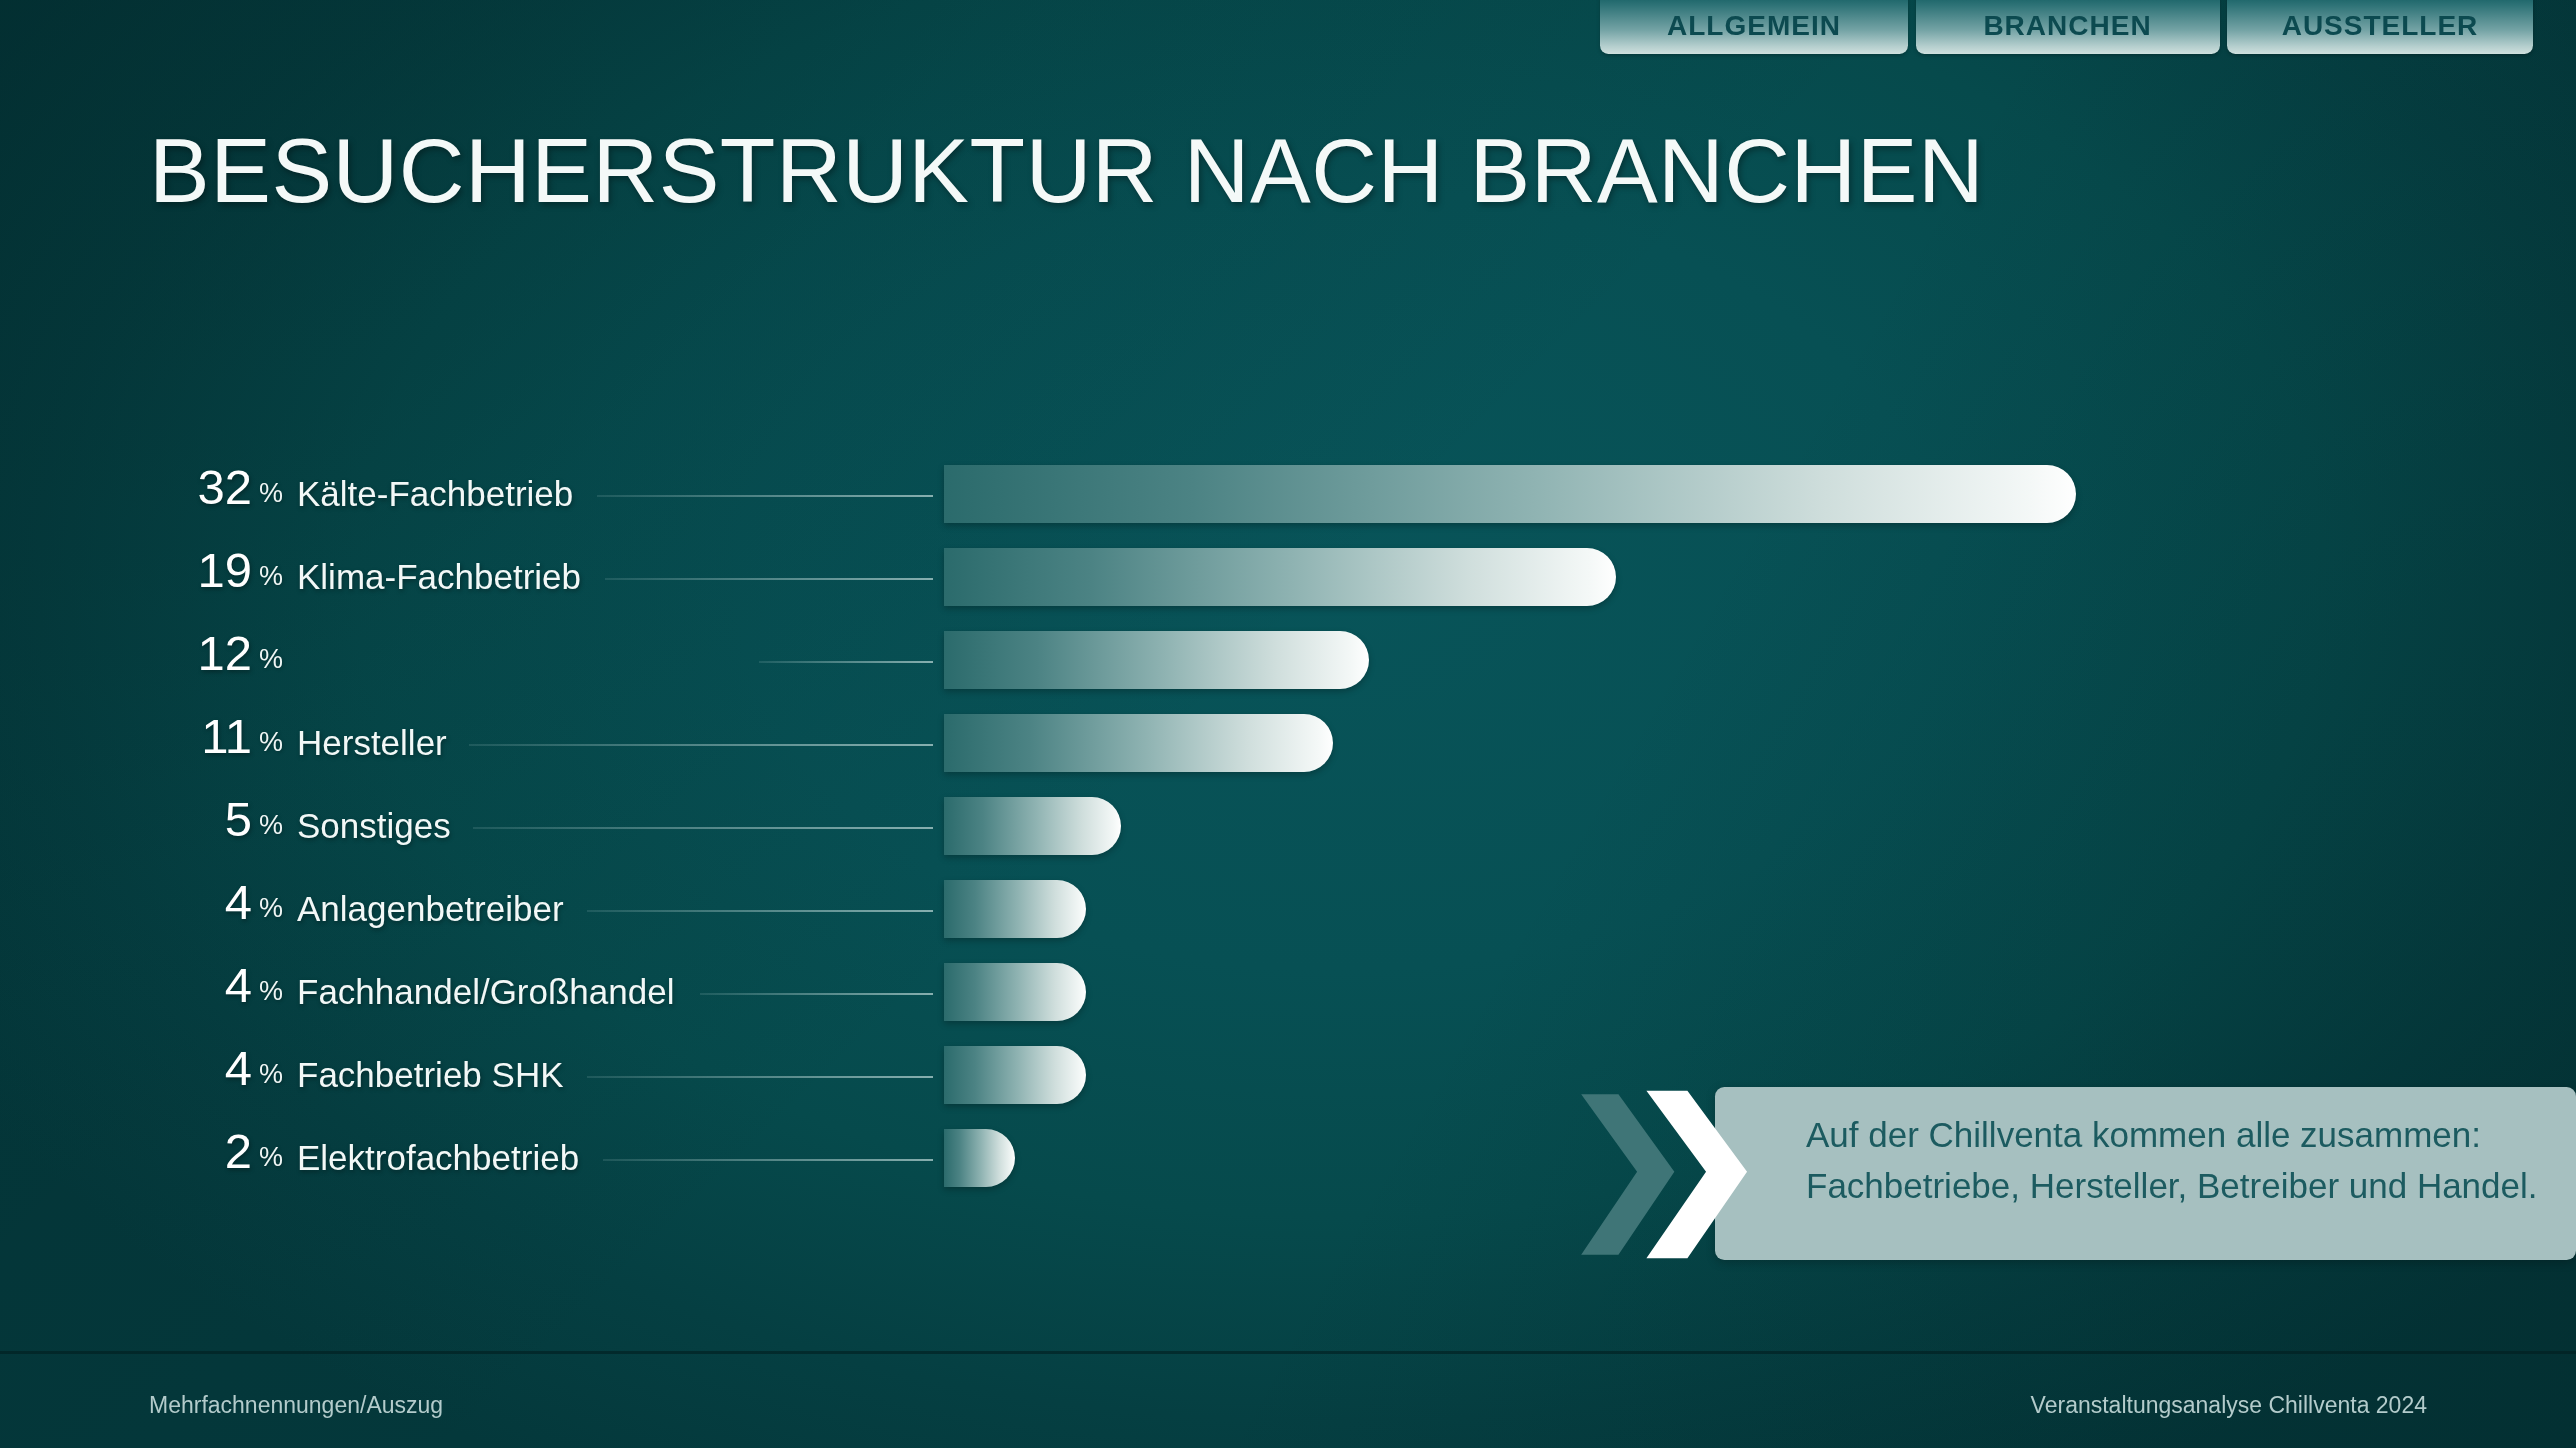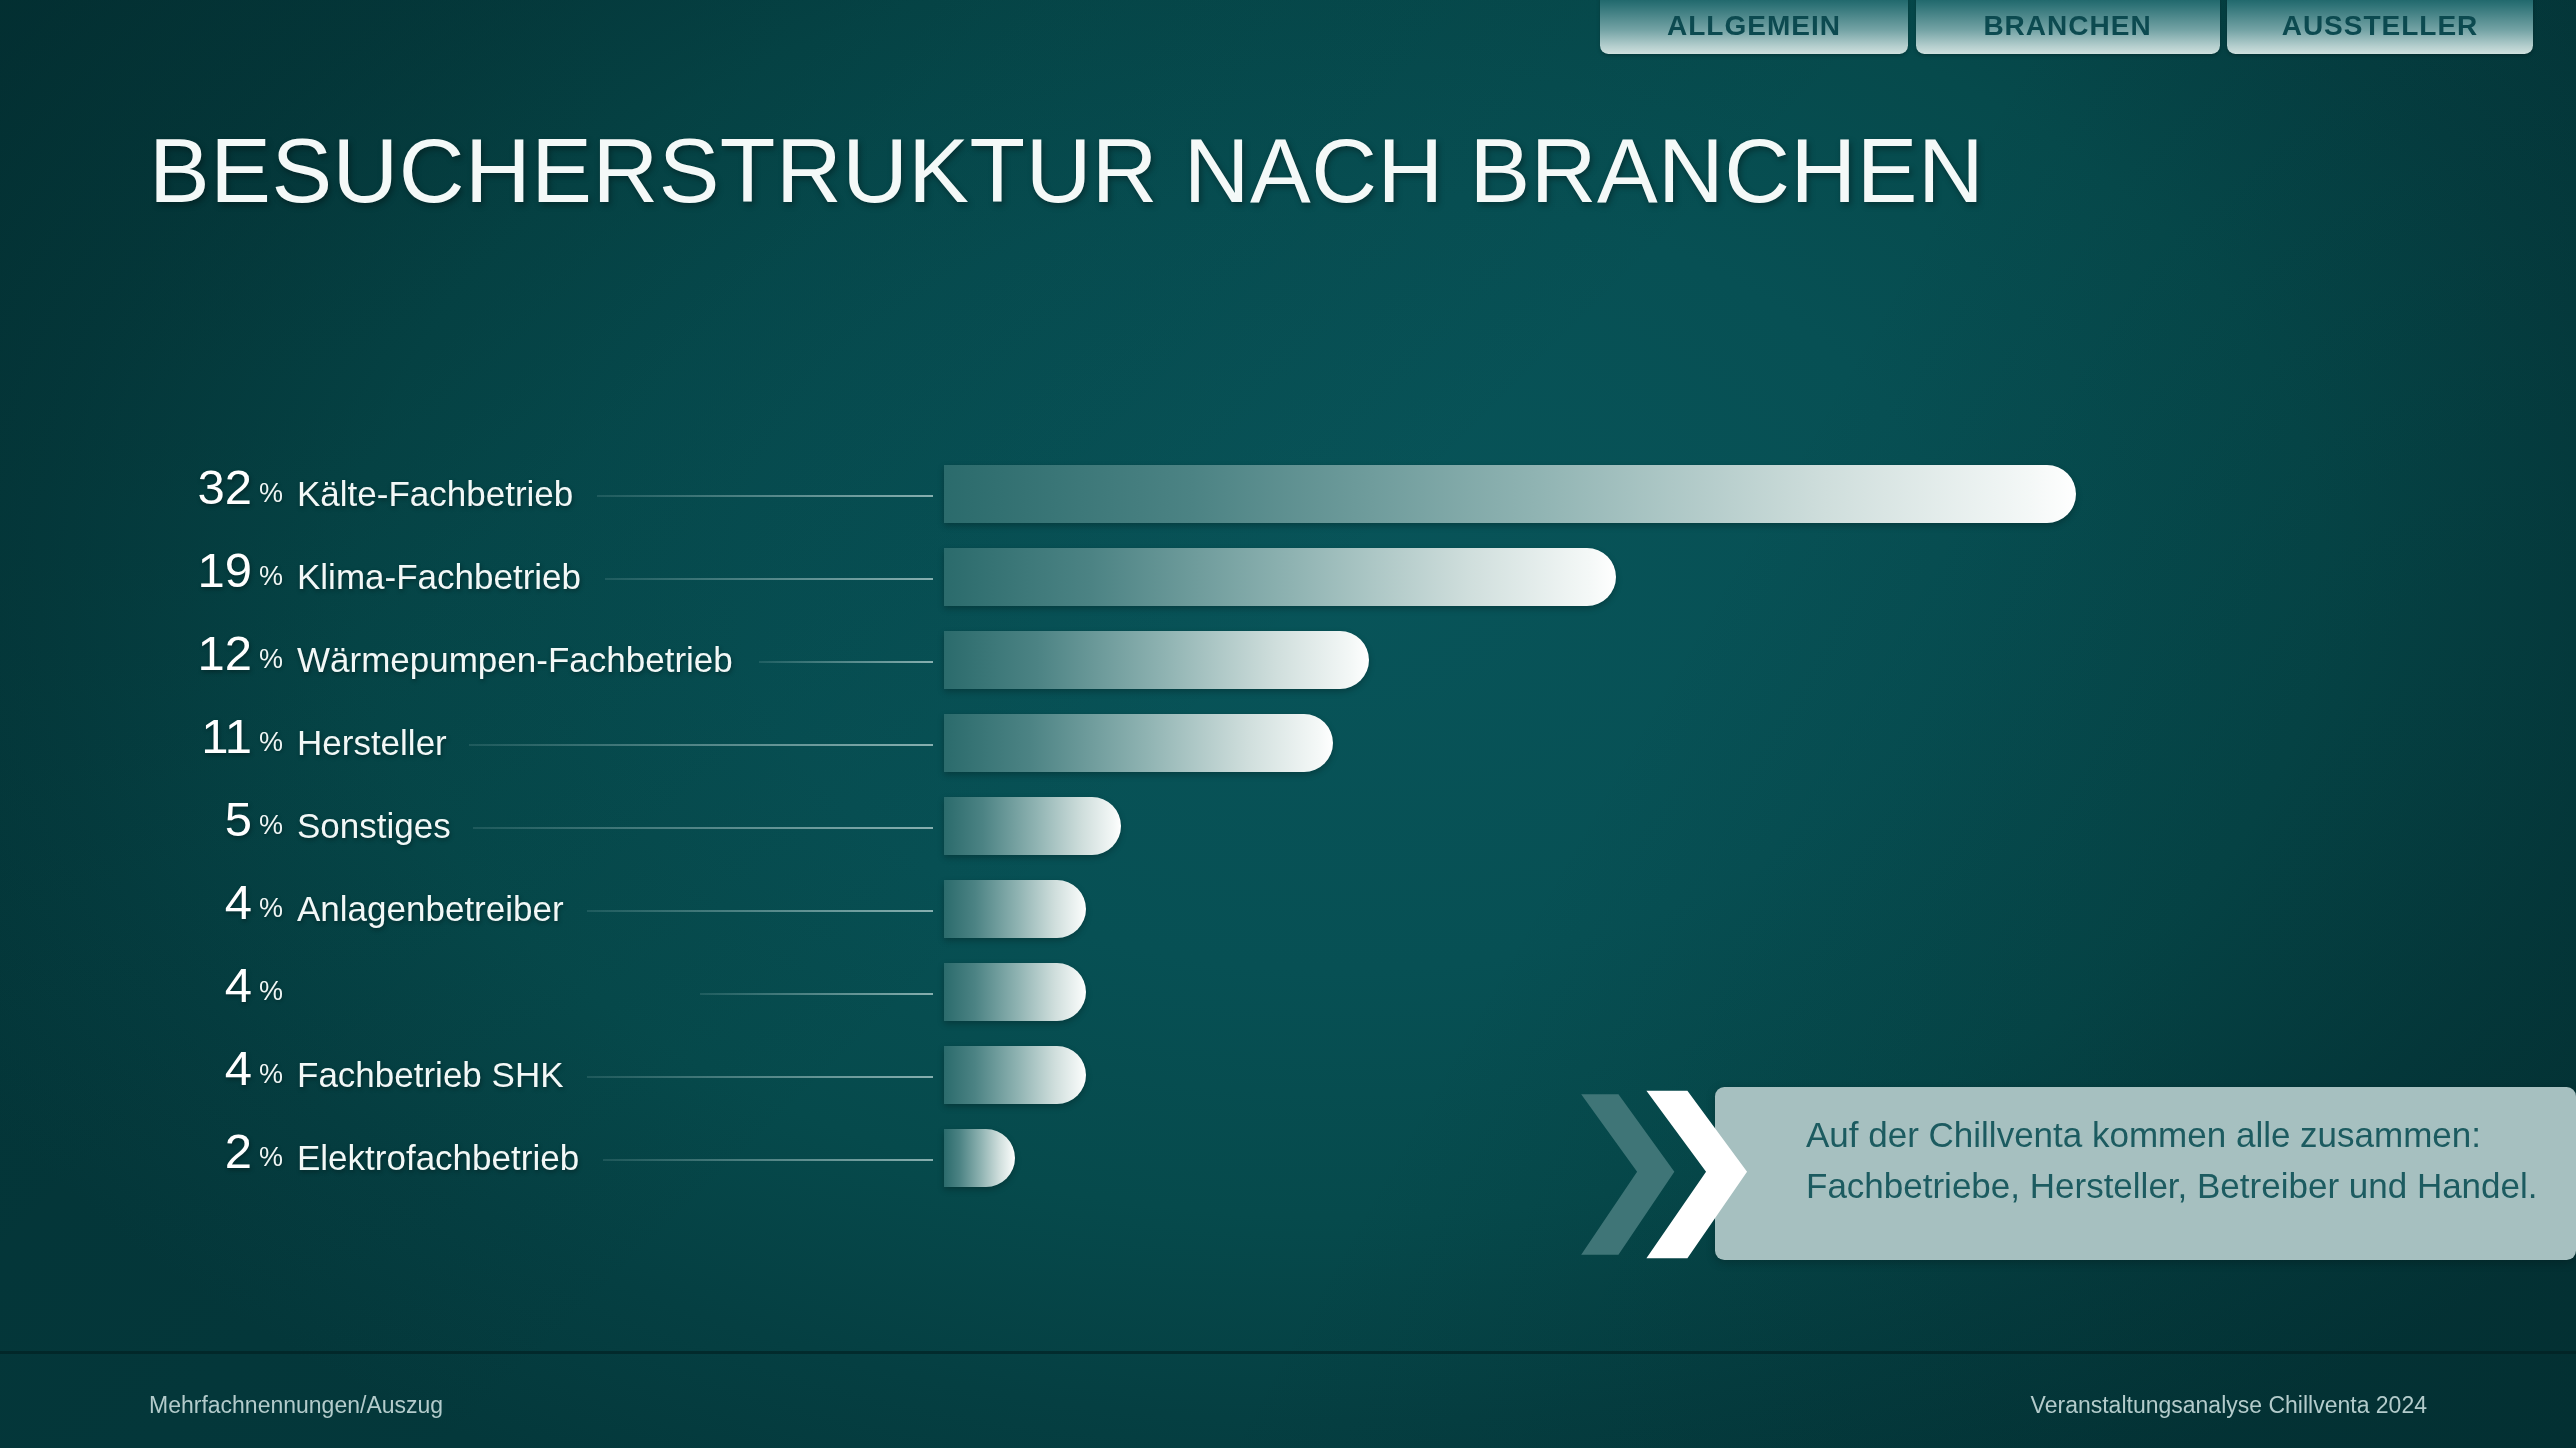--- a/index.html
+++ b/index.html
@@ -214,21 +214,20 @@
       <div class="row">
         <div class="pct">19</div>
         <div class="pctsign">%</div>
         <div class="label">Klima-Fachbetrieb</div>
         <div class="leader" style="left: 605px; right: auto; width: 328px;"></div>
         <div class="bar" style="width: 672px; background: linear-gradient(to right, rgb(43, 107, 108) 0%, rgb(76, 131, 132) 22%, rgb(143, 179, 178) 52%, rgb(207, 222, 220) 78%, rgb(244, 248, 247) 96%, rgb(255, 255, 255) 100%);"></div>
       </div>
       <div class="row">
         <div class="pct">12</div>
         <div class="pctsign">%</div>
-        <div class="label">Wärmepumpen-Fachbetrieb</div>
         <div class="leader" style="left: 759px; right: auto; width: 174px;"></div>
         <div class="bar" style="width: 425px; background: linear-gradient(to right, rgb(43, 107, 108) 0%, rgb(76, 131, 132) 22%, rgb(143, 179, 178) 52%, rgb(207, 222, 220) 78%, rgb(244, 248, 247) 96%, rgb(255, 255, 255) 100%);"></div>
       </div>
       <div class="row">
         <div class="pct">11</div>
         <div class="pctsign">%</div>
         <div class="label">Hersteller</div>
         <div class="leader" style="left: 469px; right: auto; width: 464px;"></div>
         <div class="bar" style="width: 389px; background: linear-gradient(to right, rgb(43, 107, 108) 0%, rgb(76, 131, 132) 22%, rgb(143, 179, 178) 52%, rgb(207, 222, 220) 78%, rgb(244, 248, 247) 96%, rgb(255, 255, 255) 100%);"></div>
       </div>
@@ -242,20 +241,21 @@
       <div class="row">
         <div class="pct">4</div>
         <div class="pctsign">%</div>
         <div class="label">Anlagenbetreiber</div>
         <div class="leader" style="left: 587px; right: auto; width: 346px;"></div>
         <div class="bar" style="width: 142px; background: linear-gradient(to right, rgb(43, 107, 108) 0%, rgb(76, 131, 132) 22%, rgb(143, 179, 178) 52%, rgb(207, 222, 220) 78%, rgb(244, 248, 247) 96%, rgb(255, 255, 255) 100%);"></div>
       </div>
       <div class="row">
         <div class="pct">4</div>
         <div class="pctsign">%</div>
+        <div class="label">Fachhandel/Großhandel</div>
         <div class="leader" style="left: 700px; right: auto; width: 233px;"></div>
         <div class="bar" style="width: 142px; background: linear-gradient(to right, rgb(43, 107, 108) 0%, rgb(76, 131, 132) 22%, rgb(143, 179, 178) 52%, rgb(207, 222, 220) 78%, rgb(244, 248, 247) 96%, rgb(255, 255, 255) 100%);"></div>
       </div>
       <div class="row">
         <div class="pct">4</div>
         <div class="pctsign">%</div>
         <div class="label">Fachbetrieb SHK</div>
         <div class="leader" style="left: 587px; right: auto; width: 346px;"></div>
         <div class="bar" style="width: 142px; background: linear-gradient(to right, rgb(43, 107, 108) 0%, rgb(76, 131, 132) 22%, rgb(143, 179, 178) 52%, rgb(207, 222, 220) 78%, rgb(244, 248, 247) 96%, rgb(255, 255, 255) 100%);"></div>
       </div>

